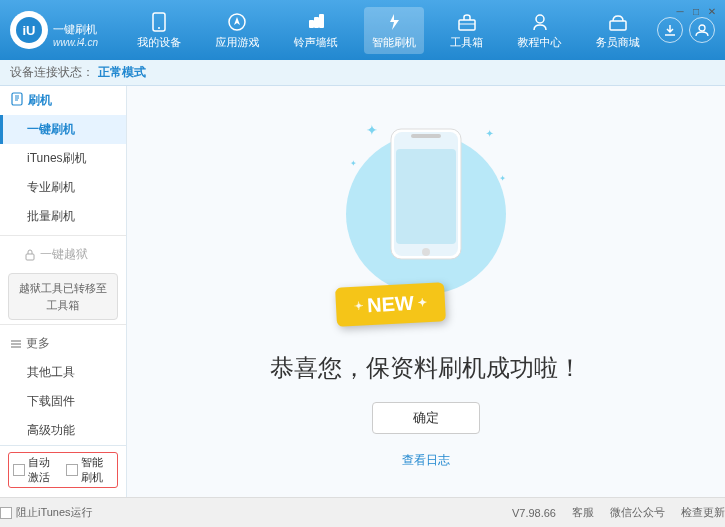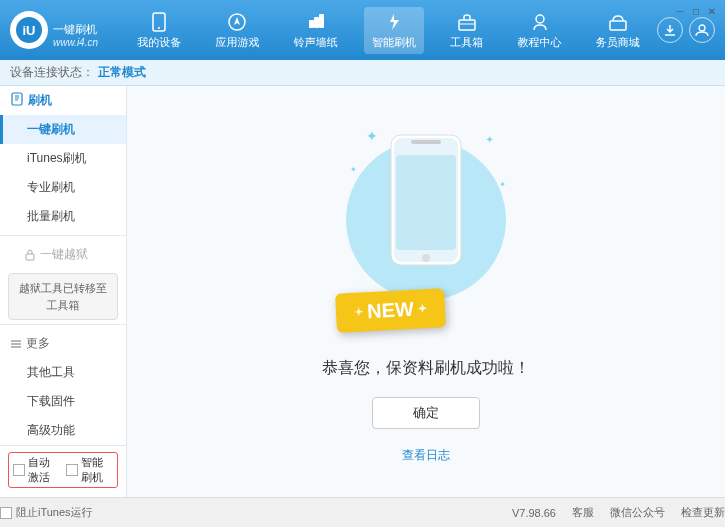--- a/index.html
+++ b/index.html
@@ -196,21 +196,21 @@
       background: #f7fafd;
       flex-direction: column;
     }
     .success-card {
       display: flex;
       flex-direction: column;
       align-items: center;
       gap: 18px;
     }
     .success-text {
-      font-size: 16px;
+      font-size: 24px;
       color: #333;
       font-weight: normal;
     }
     .confirm-btn {
       background: #fff;
       border: 1px solid #ccc;
       border-radius: 4px;
       padding: 6px 40px;
       font-size: 13px;
       cursor: pointer;

